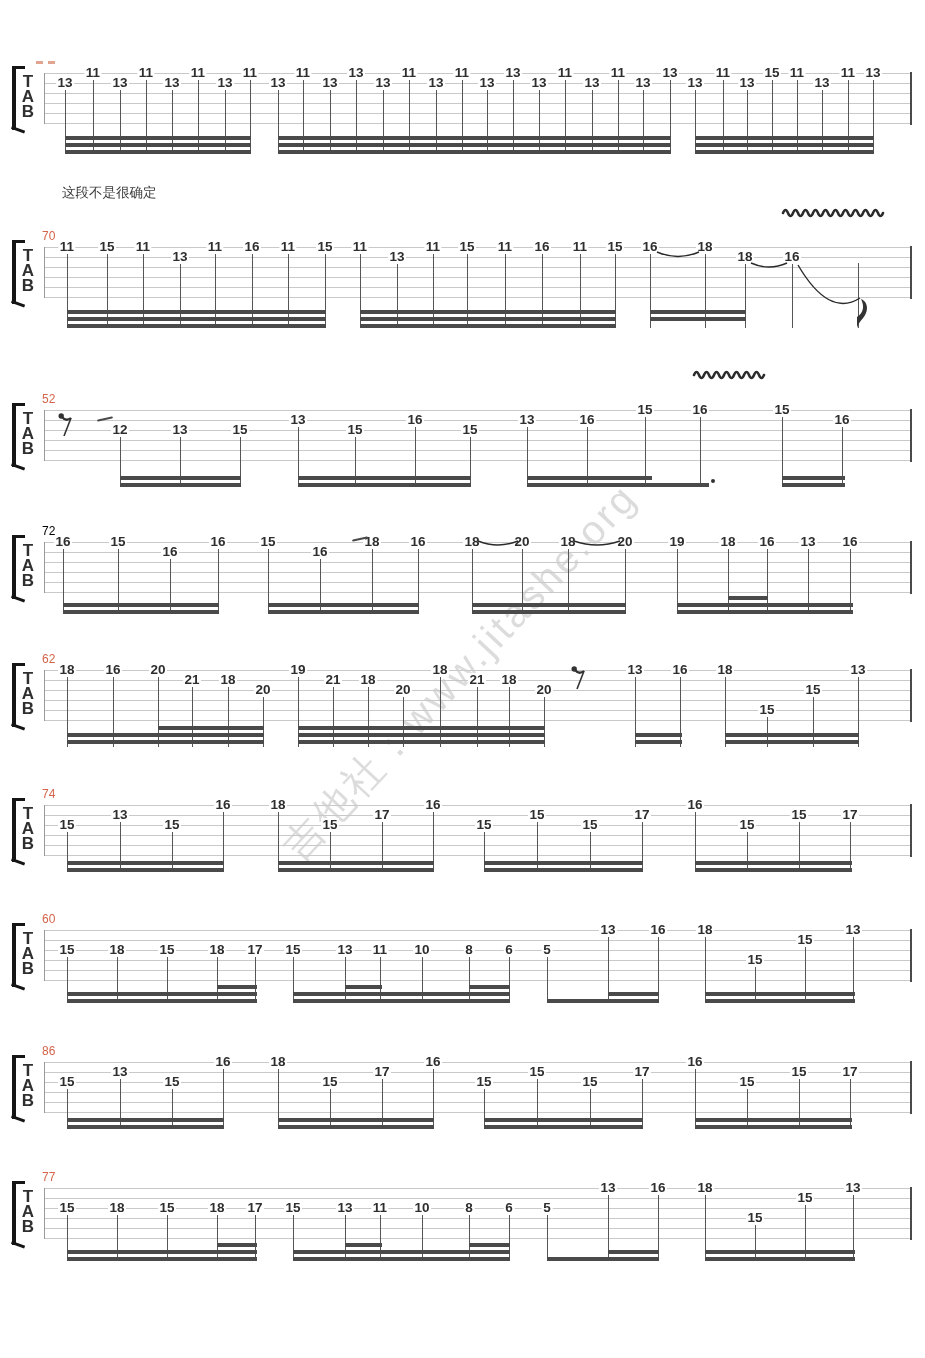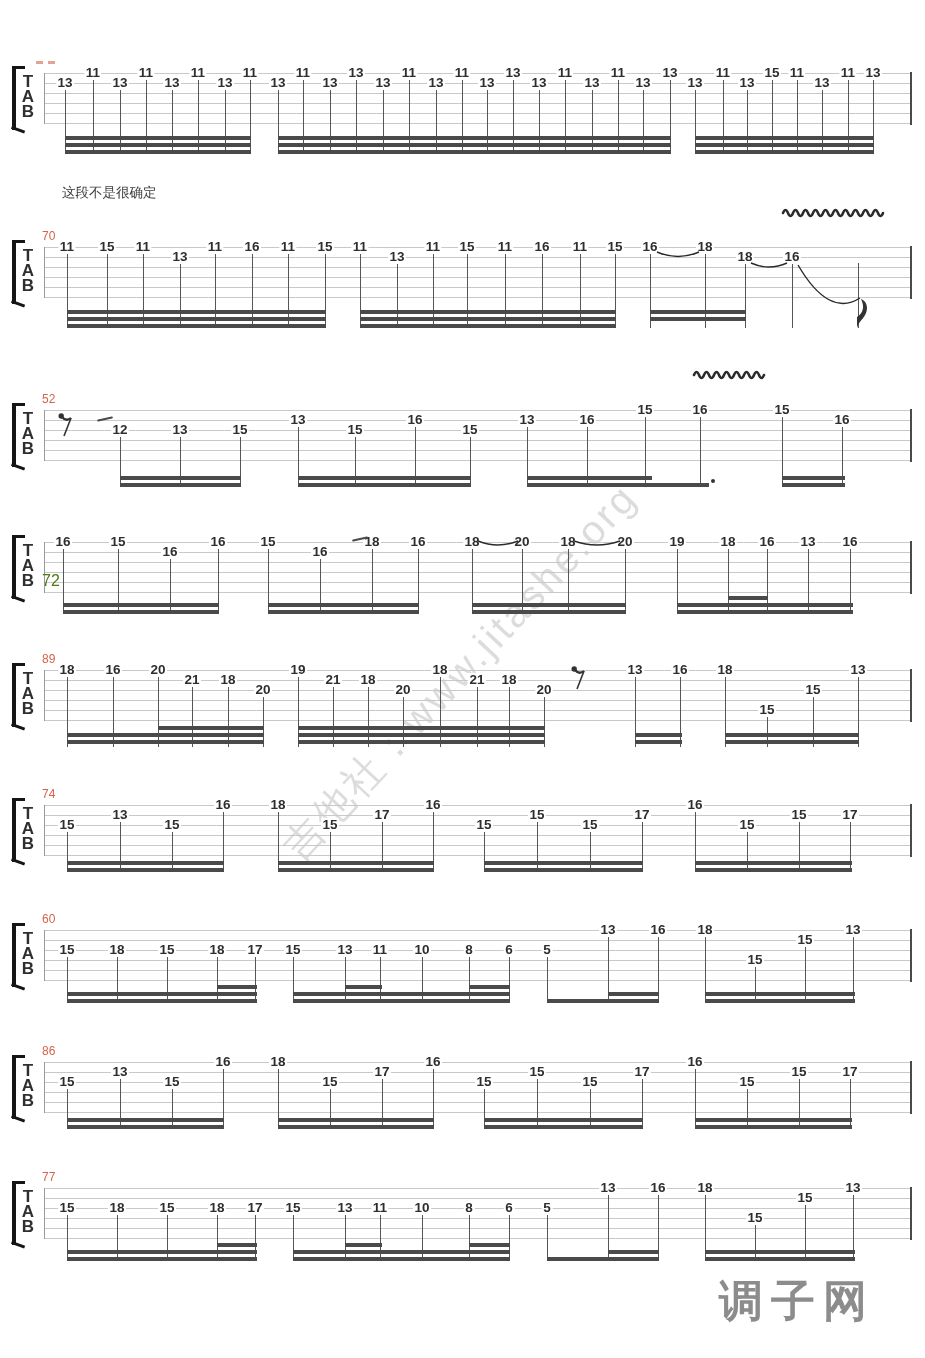--- a/index.html
+++ b/index.html
@@ -260,21 +260,21 @@
       <div style="left: 44px; top: 582px; width: 868px; height: 1px; background: rgb(201, 201, 201);"></div>
       <div style="left: 44px; top: 592px; width: 868px; height: 1px; background: rgb(201, 201, 201);"></div>
       <div style="left: 44px; top: 542px; width: 1px; height: 51px; background: rgb(154, 154, 154);"></div>
       <div style="left: 910px; top: 541px; width: 2px; height: 53px; background: rgb(74, 74, 74);"></div>
       <div style="left: 12px; top: 535px; width: 4px; height: 64px; background: rgb(21, 21, 21);"></div>
       <div style="left: 12px; top: 535px; width: 13px; height: 3px; background: rgb(21, 21, 21);"></div>
       <div style="left: 12px; top: 595px; width: 14px; height: 3px; background: rgb(21, 21, 21); transform: rotate(20deg); transform-origin: 0px 0px;"></div>
       <div style="left: 19px; top: 543px; width: 18px; text-align: center; font-size: 17px; line-height: 15px; color: rgb(47, 47, 47); font-weight: 600;">T</div>
       <div style="left: 19px; top: 558px; width: 18px; text-align: center; font-size: 17px; line-height: 15px; color: rgb(47, 47, 47); font-weight: 600;">A</div>
       <div style="left: 19px; top: 573px; width: 18px; text-align: center; font-size: 17px; line-height: 15px; color: rgb(47, 47, 47); font-weight: 600;">B</div>
-      <div style="left: 42px; top: 524px; font-size: 16px; color: #4d7c0f; margin-top: 48px;">72</div>
+      <div style="left: 42px; top: 524px; font-size: 12px; color: #000000;">72</div>
       <div style="left: 63px; top: 549px; width: 1px; height: 65px; background: rgb(85, 85, 85);"></div>
       <div style="left: 118px; top: 549px; width: 1px; height: 65px; background: rgb(85, 85, 85);"></div>
       <div style="left: 170px; top: 559px; width: 1px; height: 55px; background: rgb(85, 85, 85);"></div>
       <div style="left: 218px; top: 549px; width: 1px; height: 65px; background: rgb(85, 85, 85);"></div>
       <div style="left: 268px; top: 549px; width: 1px; height: 65px; background: rgb(85, 85, 85);"></div>
       <div style="left: 320px; top: 559px; width: 1px; height: 55px; background: rgb(85, 85, 85);"></div>
       <div style="left: 372px; top: 549px; width: 1px; height: 65px; background: rgb(85, 85, 85);"></div>
       <div style="left: 418px; top: 549px; width: 1px; height: 65px; background: rgb(85, 85, 85);"></div>
       <div style="left: 472px; top: 549px; width: 1px; height: 65px; background: rgb(85, 85, 85);"></div>
       <div style="left: 522px; top: 549px; width: 1px; height: 65px; background: rgb(85, 85, 85);"></div>
@@ -325,21 +325,21 @@
       <div style="left: 44px; top: 710px; width: 868px; height: 1px; background: rgb(201, 201, 201);"></div>
       <div style="left: 44px; top: 720px; width: 868px; height: 1px; background: rgb(201, 201, 201);"></div>
       <div style="left: 44px; top: 670px; width: 1px; height: 51px; background: rgb(154, 154, 154);"></div>
       <div style="left: 910px; top: 669px; width: 2px; height: 53px; background: rgb(74, 74, 74);"></div>
       <div style="left: 12px; top: 663px; width: 4px; height: 64px; background: rgb(21, 21, 21);"></div>
       <div style="left: 12px; top: 663px; width: 13px; height: 3px; background: rgb(21, 21, 21);"></div>
       <div style="left: 12px; top: 723px; width: 14px; height: 3px; background: rgb(21, 21, 21); transform: rotate(20deg); transform-origin: 0px 0px;"></div>
       <div style="left: 19px; top: 671px; width: 18px; text-align: center; font-size: 17px; line-height: 15px; color: rgb(47, 47, 47); font-weight: 600;">T</div>
       <div style="left: 19px; top: 686px; width: 18px; text-align: center; font-size: 17px; line-height: 15px; color: rgb(47, 47, 47); font-weight: 600;">A</div>
       <div style="left: 19px; top: 701px; width: 18px; text-align: center; font-size: 17px; line-height: 15px; color: rgb(47, 47, 47); font-weight: 600;">B</div>
-      <div style="left: 42px; top: 652px; font-size: 12px; color: rgb(212, 100, 74);">89</div>
+      <div style="left: 42px; top: 652px; font-size: 12px; color: rgb(212, 100, 74);">62</div>
       <div style="left: 67px; top: 677px; width: 1px; height: 70px; background: rgb(85, 85, 85);"></div>
       <div style="left: 113px; top: 677px; width: 1px; height: 70px; background: rgb(85, 85, 85);"></div>
       <div style="left: 158px; top: 677px; width: 1px; height: 70px; background: rgb(85, 85, 85);"></div>
       <div style="left: 192px; top: 687px; width: 1px; height: 60px; background: rgb(85, 85, 85);"></div>
       <div style="left: 228px; top: 687px; width: 1px; height: 60px; background: rgb(85, 85, 85);"></div>
       <div style="left: 263px; top: 697px; width: 1px; height: 50px; background: rgb(85, 85, 85);"></div>
       <div style="left: 298px; top: 677px; width: 1px; height: 70px; background: rgb(85, 85, 85);"></div>
       <div style="left: 333px; top: 687px; width: 1px; height: 60px; background: rgb(85, 85, 85);"></div>
       <div style="left: 368px; top: 687px; width: 1px; height: 60px; background: rgb(85, 85, 85);"></div>
       <div style="left: 403px; top: 697px; width: 1px; height: 50px; background: rgb(85, 85, 85);"></div>
@@ -618,14 +618,13 @@
       <div style="left: 547px; top: 1208px; transform: translate(-50%, -50%); font-size: 13.5px; font-weight: 700; color: rgb(46, 46, 46); background: rgb(255, 255, 255); padding: 0px 1.5px; line-height: 1.05;">5</div>
       <div style="left: 608px; top: 1188px; transform: translate(-50%, -50%); font-size: 13.5px; font-weight: 700; color: rgb(46, 46, 46); background: rgb(255, 255, 255); padding: 0px 1.5px; line-height: 1.05;">13</div>
       <div style="left: 658px; top: 1188px; transform: translate(-50%, -50%); font-size: 13.5px; font-weight: 700; color: rgb(46, 46, 46); background: rgb(255, 255, 255); padding: 0px 1.5px; line-height: 1.05;">16</div>
       <div style="left: 705px; top: 1188px; transform: translate(-50%, -50%); font-size: 13.5px; font-weight: 700; color: rgb(46, 46, 46); background: rgb(255, 255, 255); padding: 0px 1.5px; line-height: 1.05;">18</div>
       <div style="left: 755px; top: 1218px; transform: translate(-50%, -50%); font-size: 13.5px; font-weight: 700; color: rgb(46, 46, 46); background: rgb(255, 255, 255); padding: 0px 1.5px; line-height: 1.05;">15</div>
       <div style="left: 805px; top: 1198px; transform: translate(-50%, -50%); font-size: 13.5px; font-weight: 700; color: rgb(46, 46, 46); background: rgb(255, 255, 255); padding: 0px 1.5px; line-height: 1.05;">15</div>
       <div style="left: 853px; top: 1188px; transform: translate(-50%, -50%); font-size: 13.5px; font-weight: 700; color: rgb(46, 46, 46); background: rgb(255, 255, 255); padding: 0px 1.5px; line-height: 1.05;">13</div>
     </div>
   <div class="annotation">这段不是很确定</div>
   <div class="partial-red"></div>
-  <div class="footer-name">调子网</div>
 </div>
 
 </body></html>

